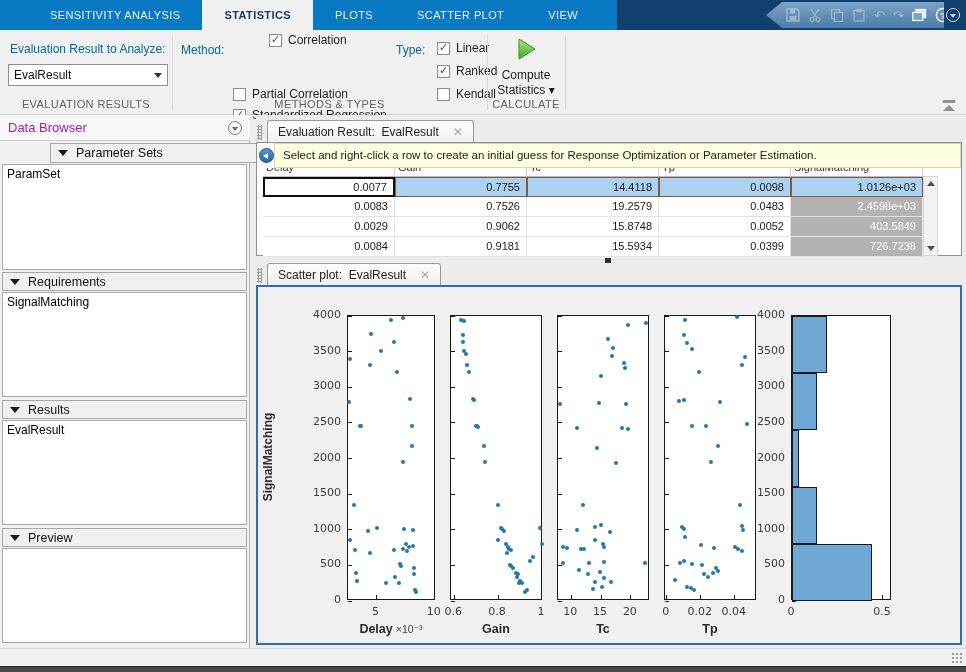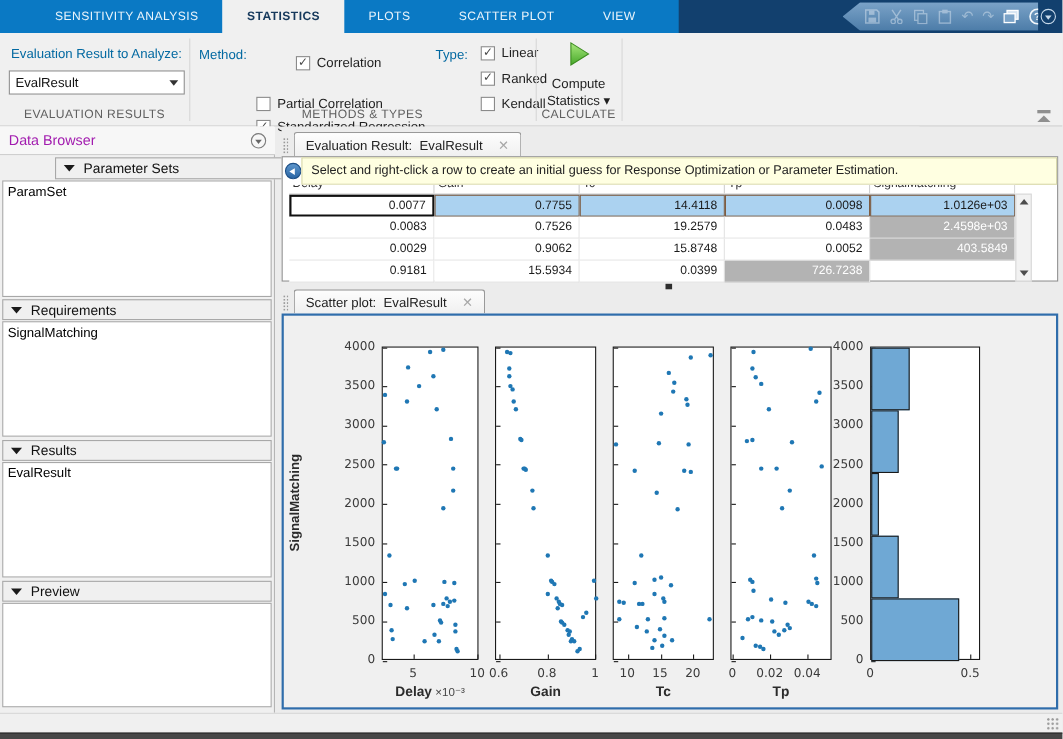--- a/index.html
+++ b/index.html
@@ -158,21 +158,21 @@
   <div class="rib-label" style="left:10px; top:12px;">Evaluation Result to Analyze:</div>
   <div id="eval-select">
     <span>EvalResult</span>
     <span class="car"></span>
   </div>
   <div class="sec-label" style="left:0; width:172px;">EVALUATION RESULTS</div>
   <div class="vsep" style="left:172px;"></div>
 
   <div class="rib-label" style="left:181px; top:13px;">Method:</div>
   <div id="method-checks">
-      <div class="chk-row" style="left: 233px; top: 20px; padding-left: 36px;">
+      <div class="chk-row" style="left: 233px; top: 3px; padding-left: 36px;">
         <span class="chk-box on"></span>
         <span class="chk-lbl">Correlation</span>
       </div>
       <div class="chk-row" style="left: 233px; top: 34px; margin-top: 44px;">
         <span class="chk-box on"></span>
         <span class="chk-lbl">Standardized Regression</span>
       </div>
       <div class="chk-row" style="left: 233px; top: 57px;">
         <span class="chk-box"></span>
         <span class="chk-lbl">Partial Correlation</span>
@@ -299,20 +299,21 @@
             <div class="g-cell shade">2.4598e+03</div>
           </div>
           <div class="g-row">
             <div class="g-cell">0.0029</div>
             <div class="g-cell">0.9062</div>
             <div class="g-cell">15.8748</div>
             <div class="g-cell">0.0052</div>
             <div class="g-cell shade">403.5849</div>
           </div>
           <div class="g-row">
+            <div class="g-cell">0.0084</div>
             <div class="g-cell">0.9181</div>
             <div class="g-cell">15.5934</div>
             <div class="g-cell">0.0399</div>
             <div class="g-cell shade">726.7238</div>
           </div>
         </div>
       <div id="grid-sb">
         <div class="sb-arrow" style="top:0;">
             <div class="tri-up"></div>
           </div>

